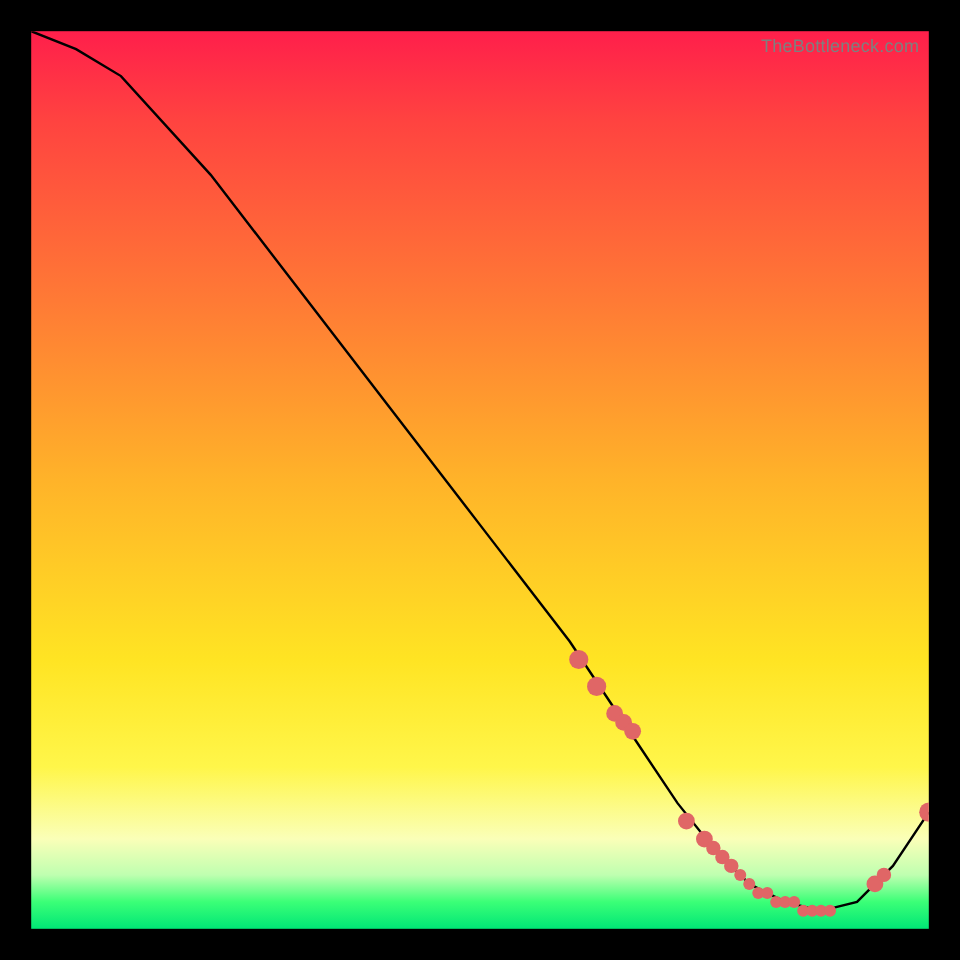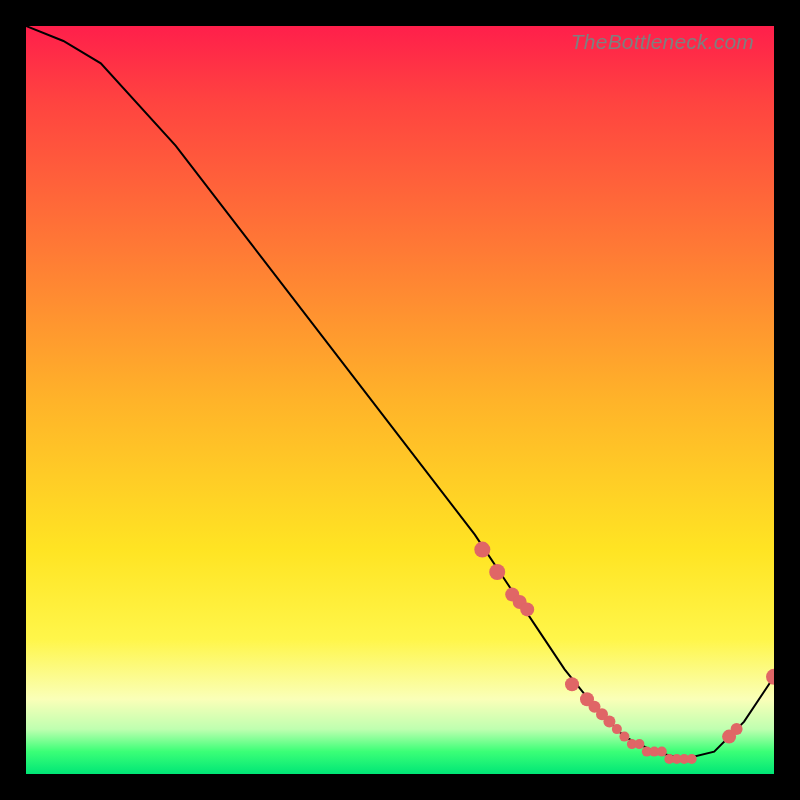--- a/index.html
+++ b/index.html
@@ -34,28 +34,27 @@
       #fff64a 82%,
       #faffb8 90%,
       #bfffb0 94%,
       #3bff77 97%,
       #00e676 100%
     );
   }
   .watermark {
     position: absolute;
     top: 4px;
-    right: 20px;
+    right: 8px;
     color: #7f7f7f;
-    font-size: 21px;
+    font-size: 15px;
     font-weight: 400;
     letter-spacing: 0.2px;
     z-index: 5;
     user-select: none;
-    font-style: italic;
   }
   svg.curve {
     position: absolute;
     left: 0;
     top: 0;
     width: 748px;
     height: 748px;
     z-index: 3;
   }
   .marker {

